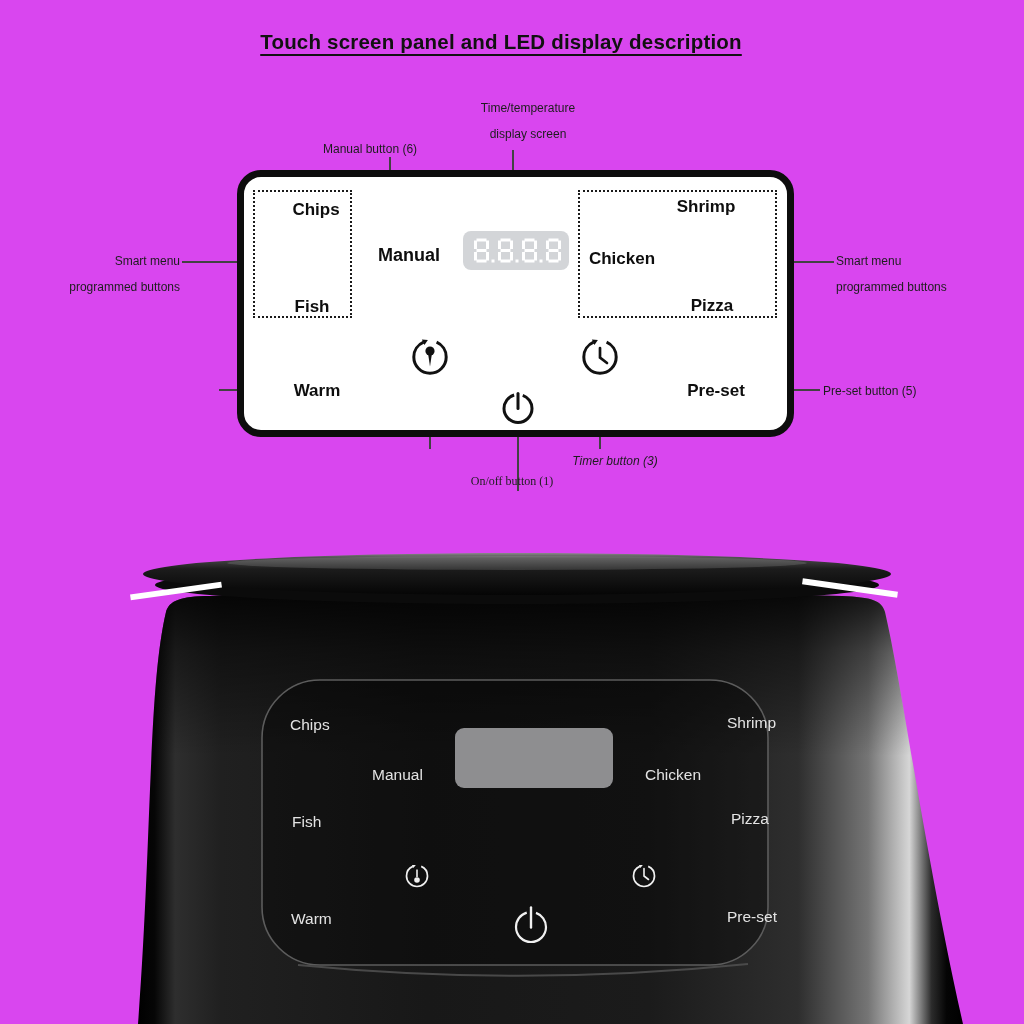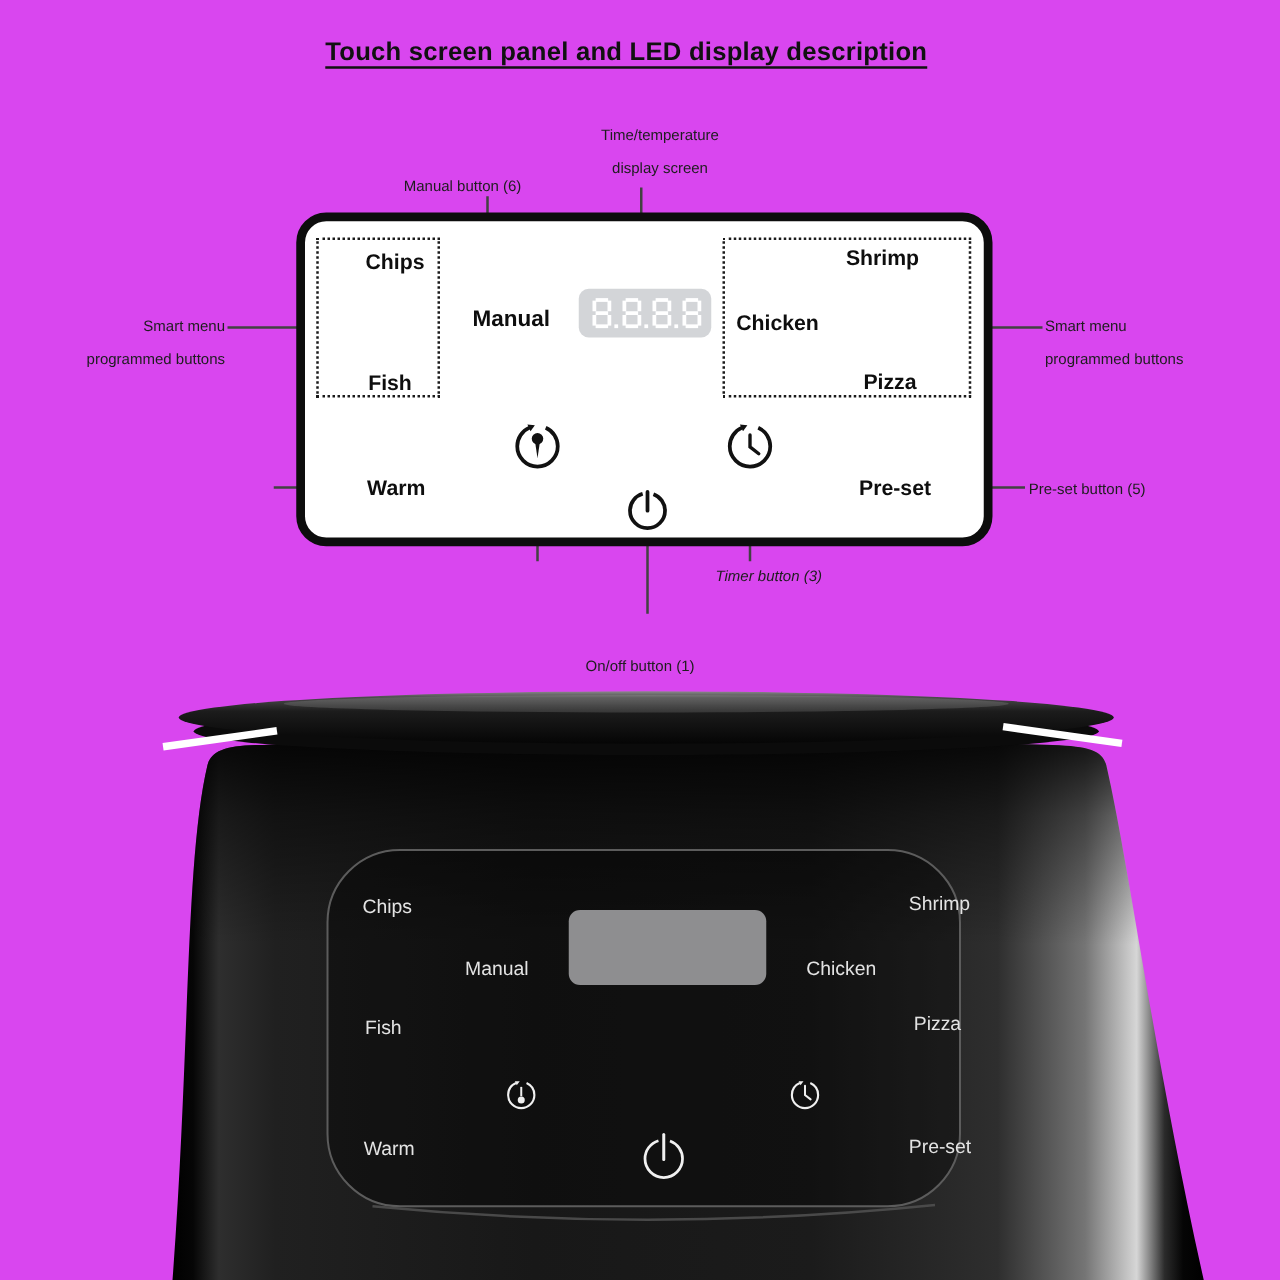--- a/index.html
+++ b/index.html
@@ -52,21 +52,21 @@
     <div class="abs callout right-callout" style="right:844px;top:248px;">
       <div>Smart menu</div>
       <div>programmed buttons</div>
     </div>
     <div class="abs callout" style="left:836px;top:248px;">
       <div>Smart menu</div>
       <div>programmed buttons</div>
     </div>
     <div class="abs callout" style="left:823px;top:378px;">Pre-set button (5)</div>
     <div class="abs callout center-callout" style="left:615px;top:448px;font-style:italic;">Timer button (3)</div>
-    <div class="abs callout center-callout" style="left:512px;top:520px;">On/off button (1)</div>
+    <div class="abs callout center-callout" style="left:512px;top:468px;font-family:Liberation Serif, serif;">On/off button (1)</div>
 
     <div class="abs panel-frame"></div>
     <div class="abs dotted-box dbox-left"></div>
     <div class="abs dotted-box dbox-right"></div>
 
     <div class="abs panel-label" style="left:316px;top:210px;">Chips</div>
     <div class="abs panel-label" style="left:312px;top:307px;">Fish</div>
     <div class="abs panel-label" style="left:409px;top:255px;font-size:18px;">Manual</div>
     <div class="abs panel-label" style="left:706px;top:207px;">Shrimp</div>
     <div class="abs panel-label" style="left:622px;top:259px;">Chicken</div>

